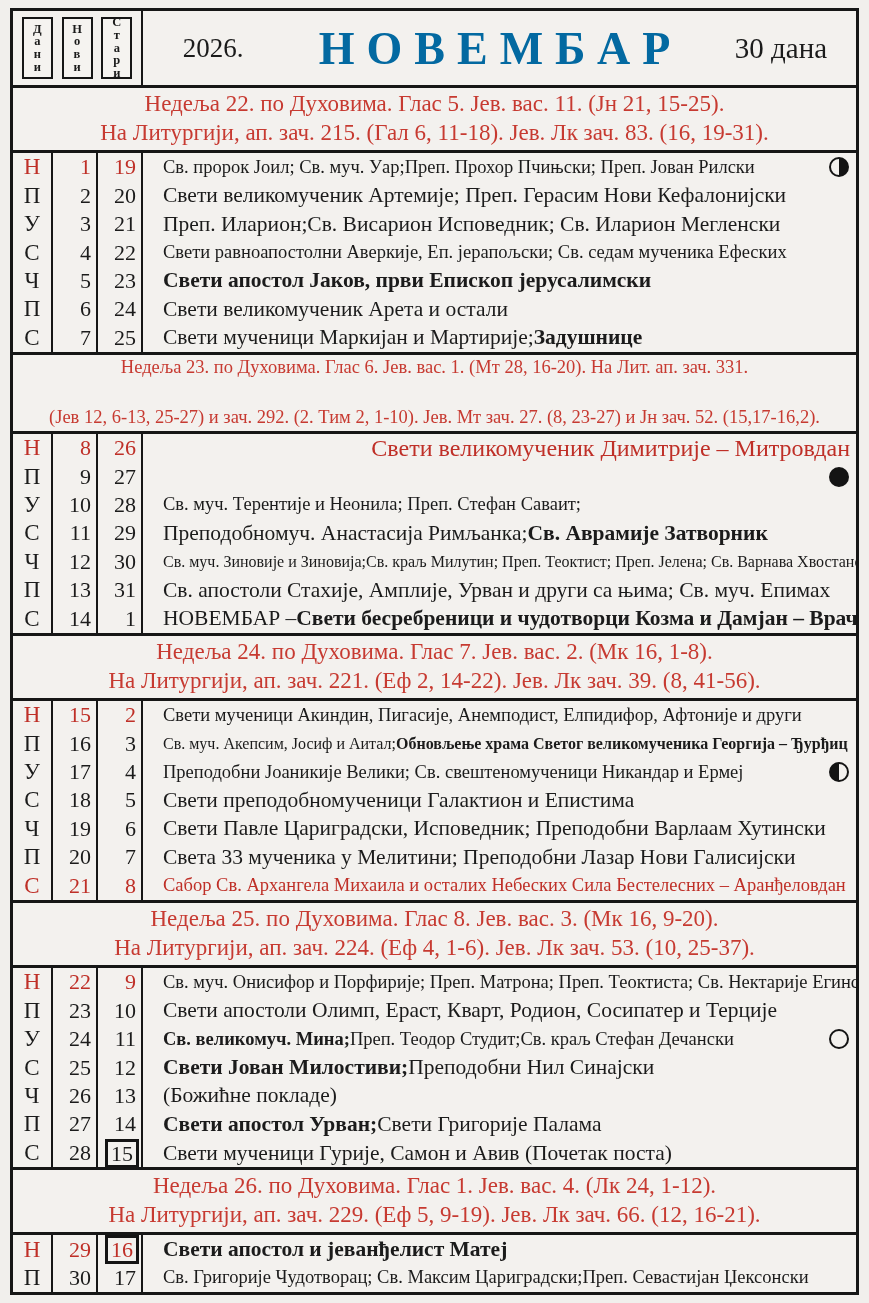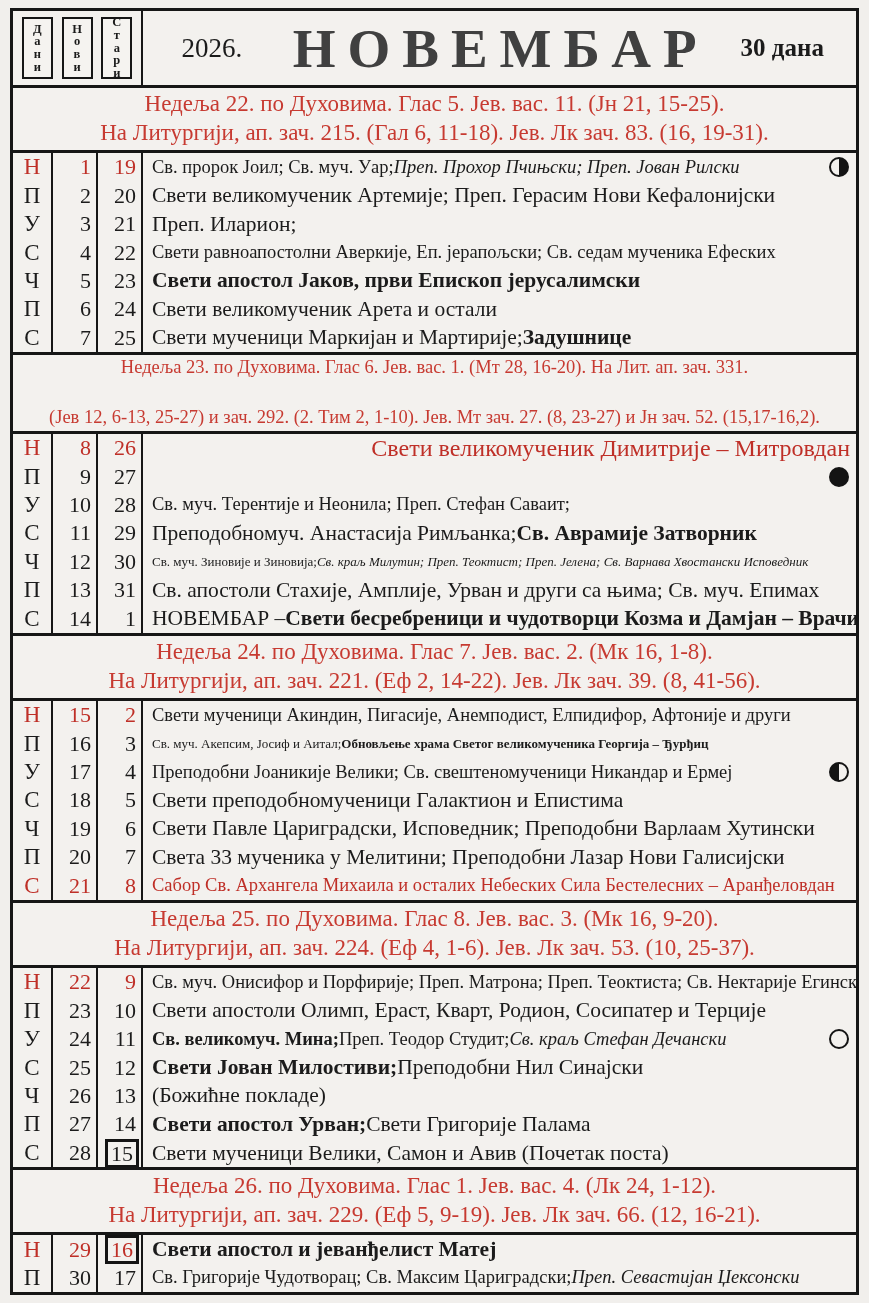--- a/index.html
+++ b/index.html
@@ -8,44 +8,44 @@
             background:#f3f1ee;font-family:"Liberation Serif","DejaVu Serif",serif;color:#1b1b1b;overflow:hidden;}
 
   
   .masthead{flex:0 0 74px;display:flex;align-items:stretch;}
   .mast-labels{width:128px;flex:0 0 auto;border-right:2px solid #161616;display:flex;
                justify-content:space-evenly;align-items:center;}
   .vlabel{border:2px solid #161616;width:27px;height:58px;display:flex;flex-direction:column;
           align-items:center;justify-content:center;font-size:12.5px;font-weight:bold;line-height:1.02;background:#f5f3f0;}
   .vlabel span{display:block;}
   .mast-year{width:140px;display:flex;align-items:center;justify-content:center;font-size:27px;}
-  .mast-title{flex:1;display:flex;align-items:center;justify-content:center;font-size:55px;font-weight:bold;
-              color:#404040;letter-spacing:12px;padding-left:12px;}
-  .mast-days{width:150px;display:flex;align-items:center;justify-content:center;font-size:25px;font-weight:bold;}
+  .mast-title{flex:1;display:flex;align-items:center;justify-content:center;font-size:46px;font-weight:bold;
+              color:#0369a1;letter-spacing:12px;padding-left:12px;}
+  .mast-days{width:150px;display:flex;align-items:center;justify-content:center;font-size:29px;}
 
   
   .liturgy{flex:0 0 62px;border-top:3px solid #161616;border-bottom:3px solid #161616;
            display:flex;flex-direction:column;justify-content:center;align-items:center;
            color:#c73a31;font-size:23px;line-height:1.25;text-align:center;background:#f3f1ee;}
   .liturgy.liturgy-small{font-size:18.5px;line-height:1.4;gap:24px;}
   .liturgy:first-of-type{border-top:none;}
 
   
   .day-row{flex:1 1 0;min-height:0;display:grid;grid-template-columns:40px 45px 45px 1fr;align-items:stretch;}
   .cell{display:flex;align-items:center;box-sizing:border-box;}
   .cell.letter{justify-content:center;border-right:2px solid #161616;font-size:23px;}
   .cell.num{justify-content:flex-end;padding-right:5px;border-right:2px solid #161616;font-size:22px;}
-  .cell.desc{position:relative;padding:0 6px 0 9px;white-space:nowrap;overflow:hidden;}
+  .cell.desc{position:relative;padding:0 6px 0 20px;white-space:nowrap;overflow:hidden;}
   .cell.desc.has-moon{padding-right:36px;}
   .size-l{font-size:24px;justify-content:flex-end;}
   .size-m{font-size:21.5px;}
   .size-s{font-size:18.5px;}
-  .size-xs{font-size:13px;}
+  .size-xs{font-size:16px;}
   .b{font-weight:bold;}
-  .i{font-style:italic;text-align:right;}
+  .i{text-align:right;}
   .red-nums .letter,.red-nums .num{color:#bf2f27;}
   .red-text .desc{color:#bf2f27;}
   .boxed{display:inline-block;border:3px solid #141414;padding:0 3px;line-height:1.05;margin-right:-3px;}
 
   
   .moon{position:absolute;right:7px;top:50%;transform:translateY(-50%);width:20px;height:20px;
         border-radius:50%;border:2px solid #141414;box-sizing:border-box;}
   .moon-last-quarter{background:linear-gradient(90deg,#f3f1ee 0 50%,#141414 50% 100%);}
   .moon-new-moon{background:#141414;}
   .moon-first-quarter{background:linear-gradient(90deg,#141414 0 50%,#f3f1ee 50% 100%);}
@@ -111,20 +111,21 @@
         </div>
       </div>
       <div class="day-row">
         <div class="cell letter">У</div>
         <div class="cell num">3</div>
         <div class="cell num">
           <span>21</span>
         </div>
         <div class="cell desc size-m">
           <span class="">Преп. Иларион; </span>
+          <span class="i">Св. Висарион Исповедник; Св. Иларион Мегленски</span>
         </div>
       </div>
       <div class="day-row">
         <div class="cell letter">С</div>
         <div class="cell num">4</div>
         <div class="cell num">
           <span>22</span>
         </div>
         <div class="cell desc size-s">
           <span class="">Свети равноапостолни Аверкије, Еп. јерапољски; Св. седам мученика Ефеских</span>
@@ -383,21 +384,21 @@
           <span class="">Свети Григорије Палама</span>
         </div>
       </div>
       <div class="day-row">
         <div class="cell letter">С</div>
         <div class="cell num">28</div>
         <div class="cell num">
           <span class="boxed">15</span>
         </div>
         <div class="cell desc size-m">
-          <span class="">Свети мученици Велики, Самон и Авив (Почетак поста)</span>
+          <span class="">Свети мученици Гурије, Самон и Авив (Почетак поста)</span>
         </div>
       </div>
       <div class="liturgy">
         <div class="liturgy-line">Недеља 26. по Духовима. Глас 1. Јев. вас. 4. (Лк 24, 1-12).</div>
         <div class="liturgy-line">На Литургији, ап. зач. 229. (Еф 5, 9-19). Јев. Лк зач. 66. (12, 16-21).</div>
       </div>
       <div class="day-row red-nums">
         <div class="cell letter">Н</div>
         <div class="cell num">29</div>
         <div class="cell num">

